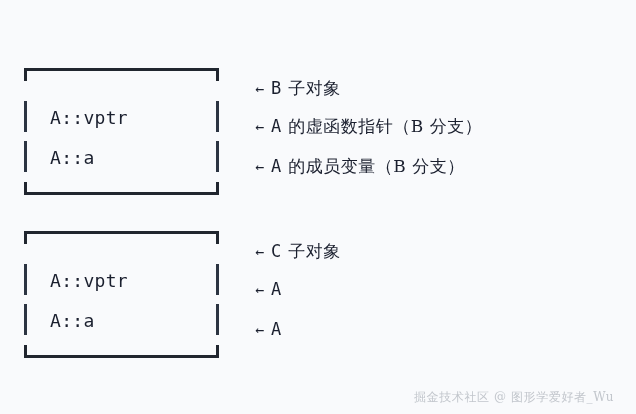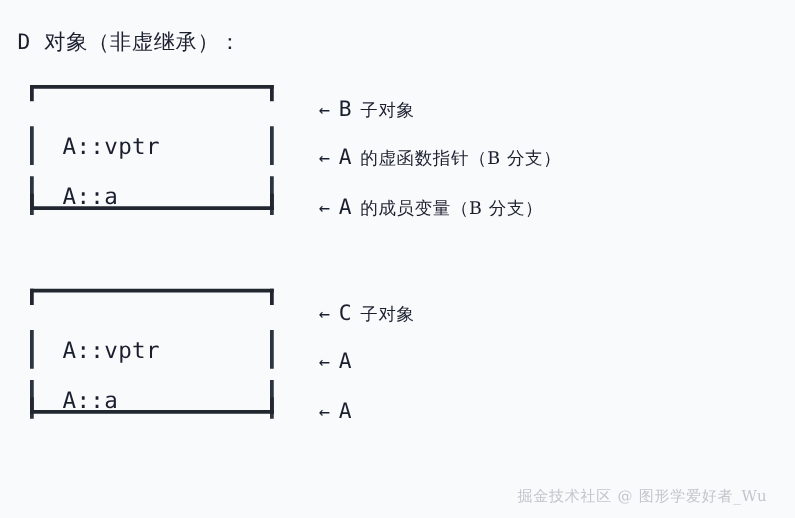--- a/index.html
+++ b/index.html
@@ -42,21 +42,21 @@
   }
   .group-b { top: 68px; }
   .group-c { top: 231px; }
 
   
   .box {
     position: absolute;
     left: 18px;
     top: 0;
     width: 207px;
-    height: 100px;
+    height: 127px;
     text-align: right;
   }
 
   
   .box-rule {
     position: absolute;
     left: 6px;
     right: 6px;
     height: 3px;
     background: #21262f;
@@ -130,21 +130,21 @@
     color: #1a1f2e;
   }
   .anno-owner {
     font-family: "DejaVu Sans Mono", "Liberation Mono", monospace;
     font-size: 17px;
     margin-right: 7px;
     color: #1a1f2e;
   }
   .anno-text {
     font-family: "DejaVu Serif", "Liberation Serif", serif;
-    font-size: 14px;
+    font-size: 17px;
     letter-spacing: 0.5px;
     color: #1a1f2e;
   }
 
   
   .watermark {
     position: absolute;
     right: 22px;
     bottom: 8px;
     font-family: "DejaVu Serif", "Liberation Serif", serif;
@@ -153,21 +153,20 @@
     letter-spacing: 0.6px;
     white-space: nowrap;
     margin-top: 21px;
   }
 </style>
 </head>
 <body>
 
 <div class="page">
 
-  <div class="title">D 对象（非虚继承）：</div>
 
   <div class="group group-b">
 
     <div class="box">
       <div class="box-rule top"></div>
       <div class="corner tl"></div>
       <div class="corner tr"></div>
 
       <div class="slot slot-vptr">
         <span class="pipe left"></span>

